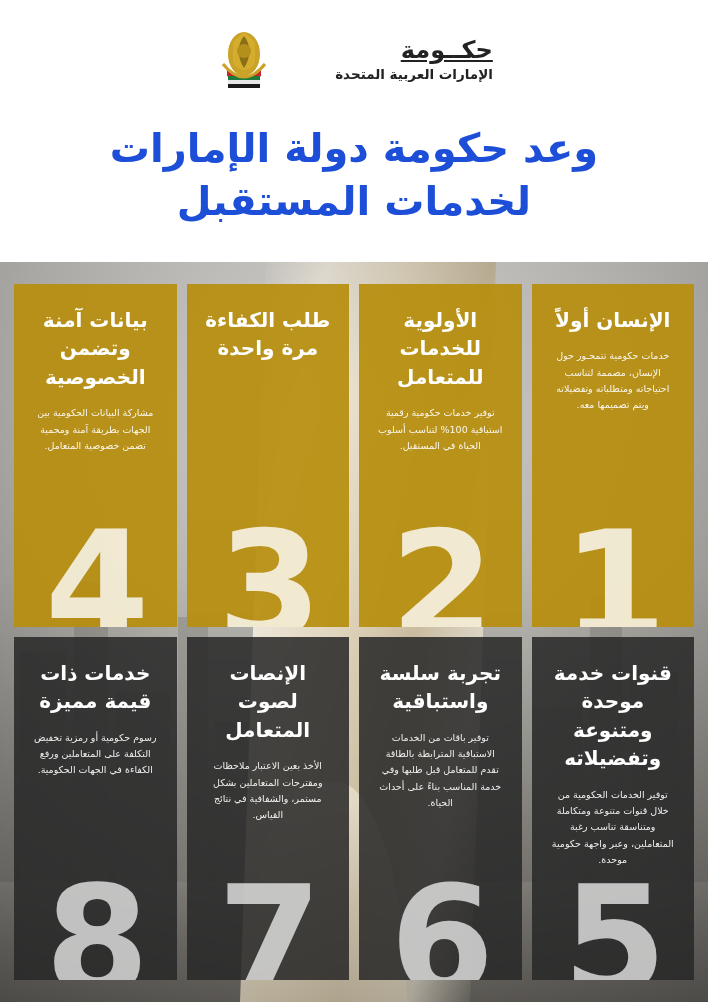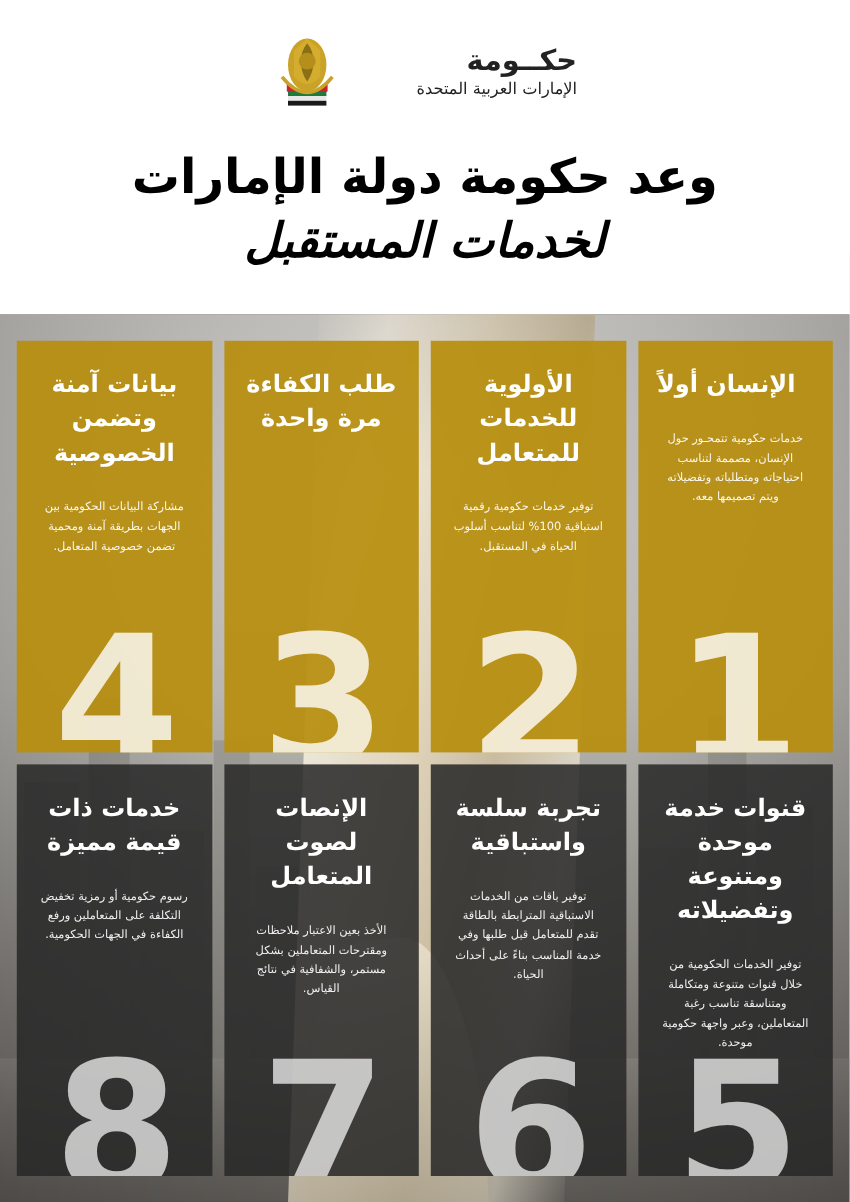--- a/index.html
+++ b/index.html
@@ -19,38 +19,38 @@
   .emblem-row{
     display:flex; align-items:center; justify-content:center;
     gap:14px; margin-top:24px; direction:rtl;
   }
   .emblem{
     width:58px; height:72px; position:relative;
   }
   .emblem svg{ display:block; }
   .gov-text{ text-align:right; line-height:1.15; }
   .gov-ar-1{
-    font-size:24px; font-weight:bold; color:#222; letter-spacing:0;
+    font-size:24px; font-weight:bold; color:#222; letter-spacing:0;text-decoration:underline;
   }
   .gov-ar-2{
-    font-size:13.5px; font-weight:normal; color:#222; margin-top:2px;margin-left:48px;
+    font-size:13.5px; font-weight:bold; color:#222; margin-top:2px;margin-left:48px;
   }
 
   .title{
     margin-top:26px;
     text-align:center;
-    color:#000000;
+    color:#1d4ed8;
     font-weight:bold;
     font-size:40px;
     line-height:1.32;
     letter-spacing:0px;
     width:640px;
   }
   .title .l1{ display:block; letter-spacing:2px; }
-  .title .l2{ display:block; letter-spacing:2px;font-style:italic; }
+  .title .l2{ display:block; letter-spacing:2px; }
 
   
   .board{
     position:absolute; left:0; top:262px; width:708px; height:740px;
     overflow:hidden;
     background:#6e6c68;
   }
   .photo{
     position:absolute; inset:0;
     background:
@@ -90,36 +90,36 @@
     grid-template-columns:repeat(4,1fr);
     grid-template-rows:repeat(2,1fr);
     padding:22px 14px 22px 14px;
     gap:10px;
     direction:rtl;
   }
   .card{
     position:relative;
     overflow:hidden;
     padding:22px 16px 0 16px;
-    display:flex; flex-direction:column; align-items:flex-end;
+    display:flex; flex-direction:column; align-items:center;
     text-align:center;
     color:#fff;
   }
   .card.gold{ background:rgba(183,142,14,.93); }
   .card.dark{ background:rgba(40,40,40,.86); }
 
   .card .c-title{
     font-weight:bold;
     font-size:20px;
     line-height:1.42;
     letter-spacing:0px;
     position:relative; z-index:3;
   }
   .card .c-desc{
-    margin-top:24px;
+    margin-top:14px;
     font-size:9.5px;
     line-height:1.72;
     color:rgba(255,255,255,.92);
     position:relative; z-index:3;
     max-width:140px;
   }
   .card .c-num{
     position:absolute;
     left:0; right:0;
     bottom:-34px;

